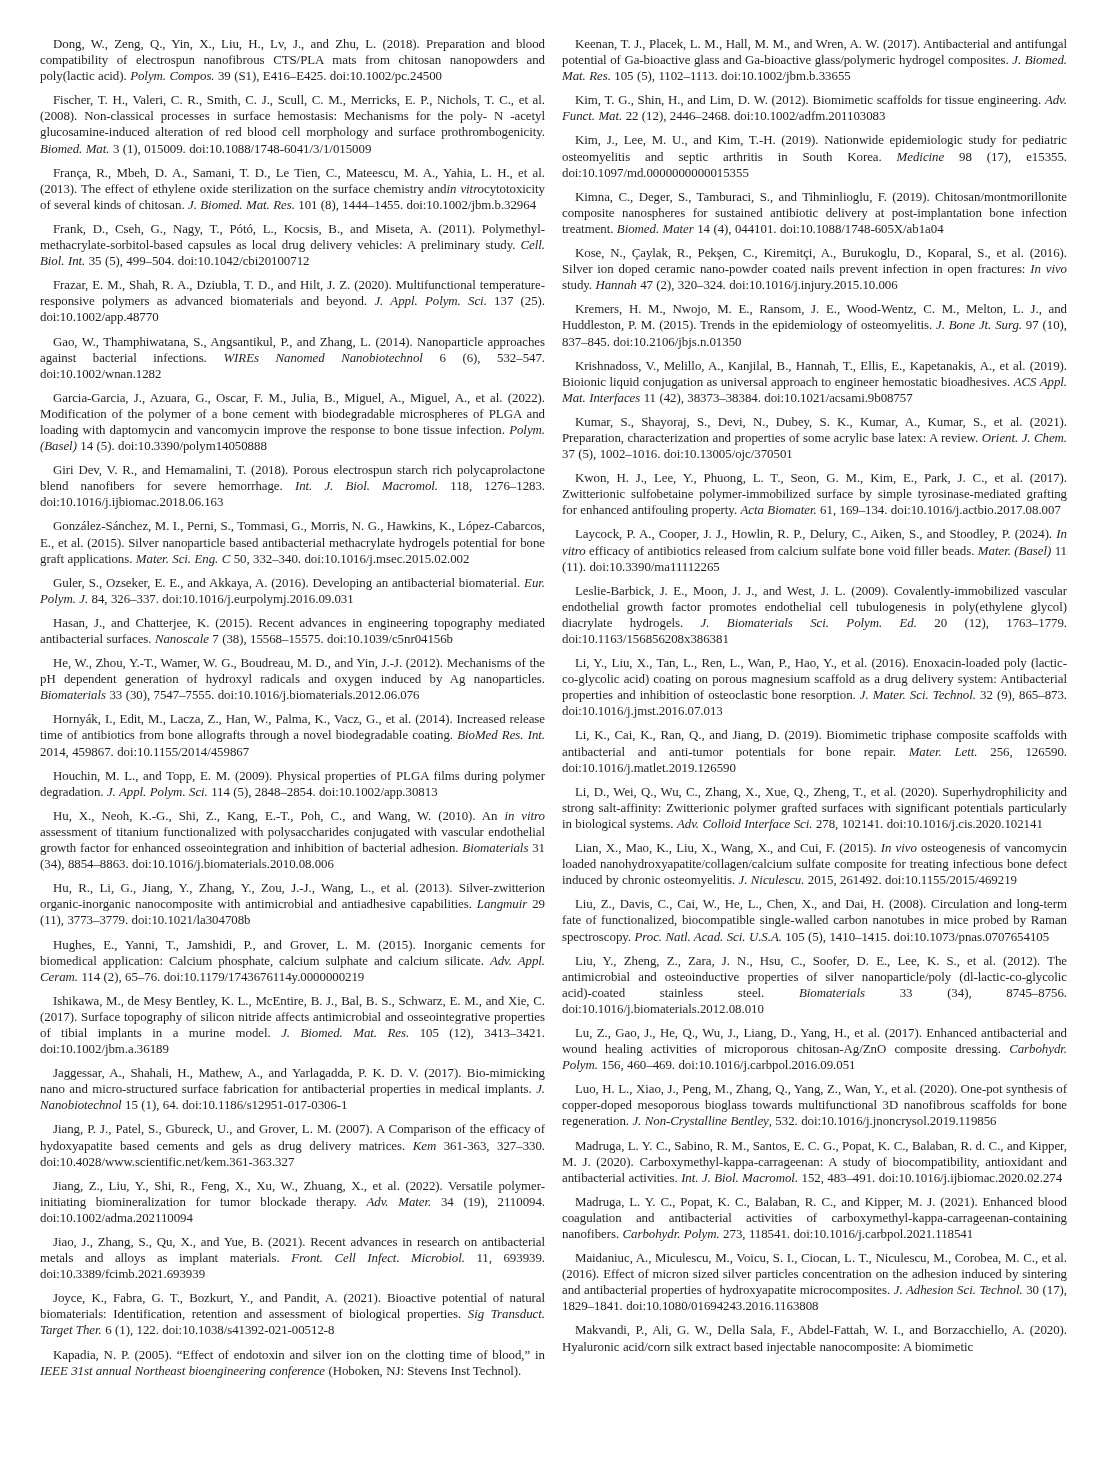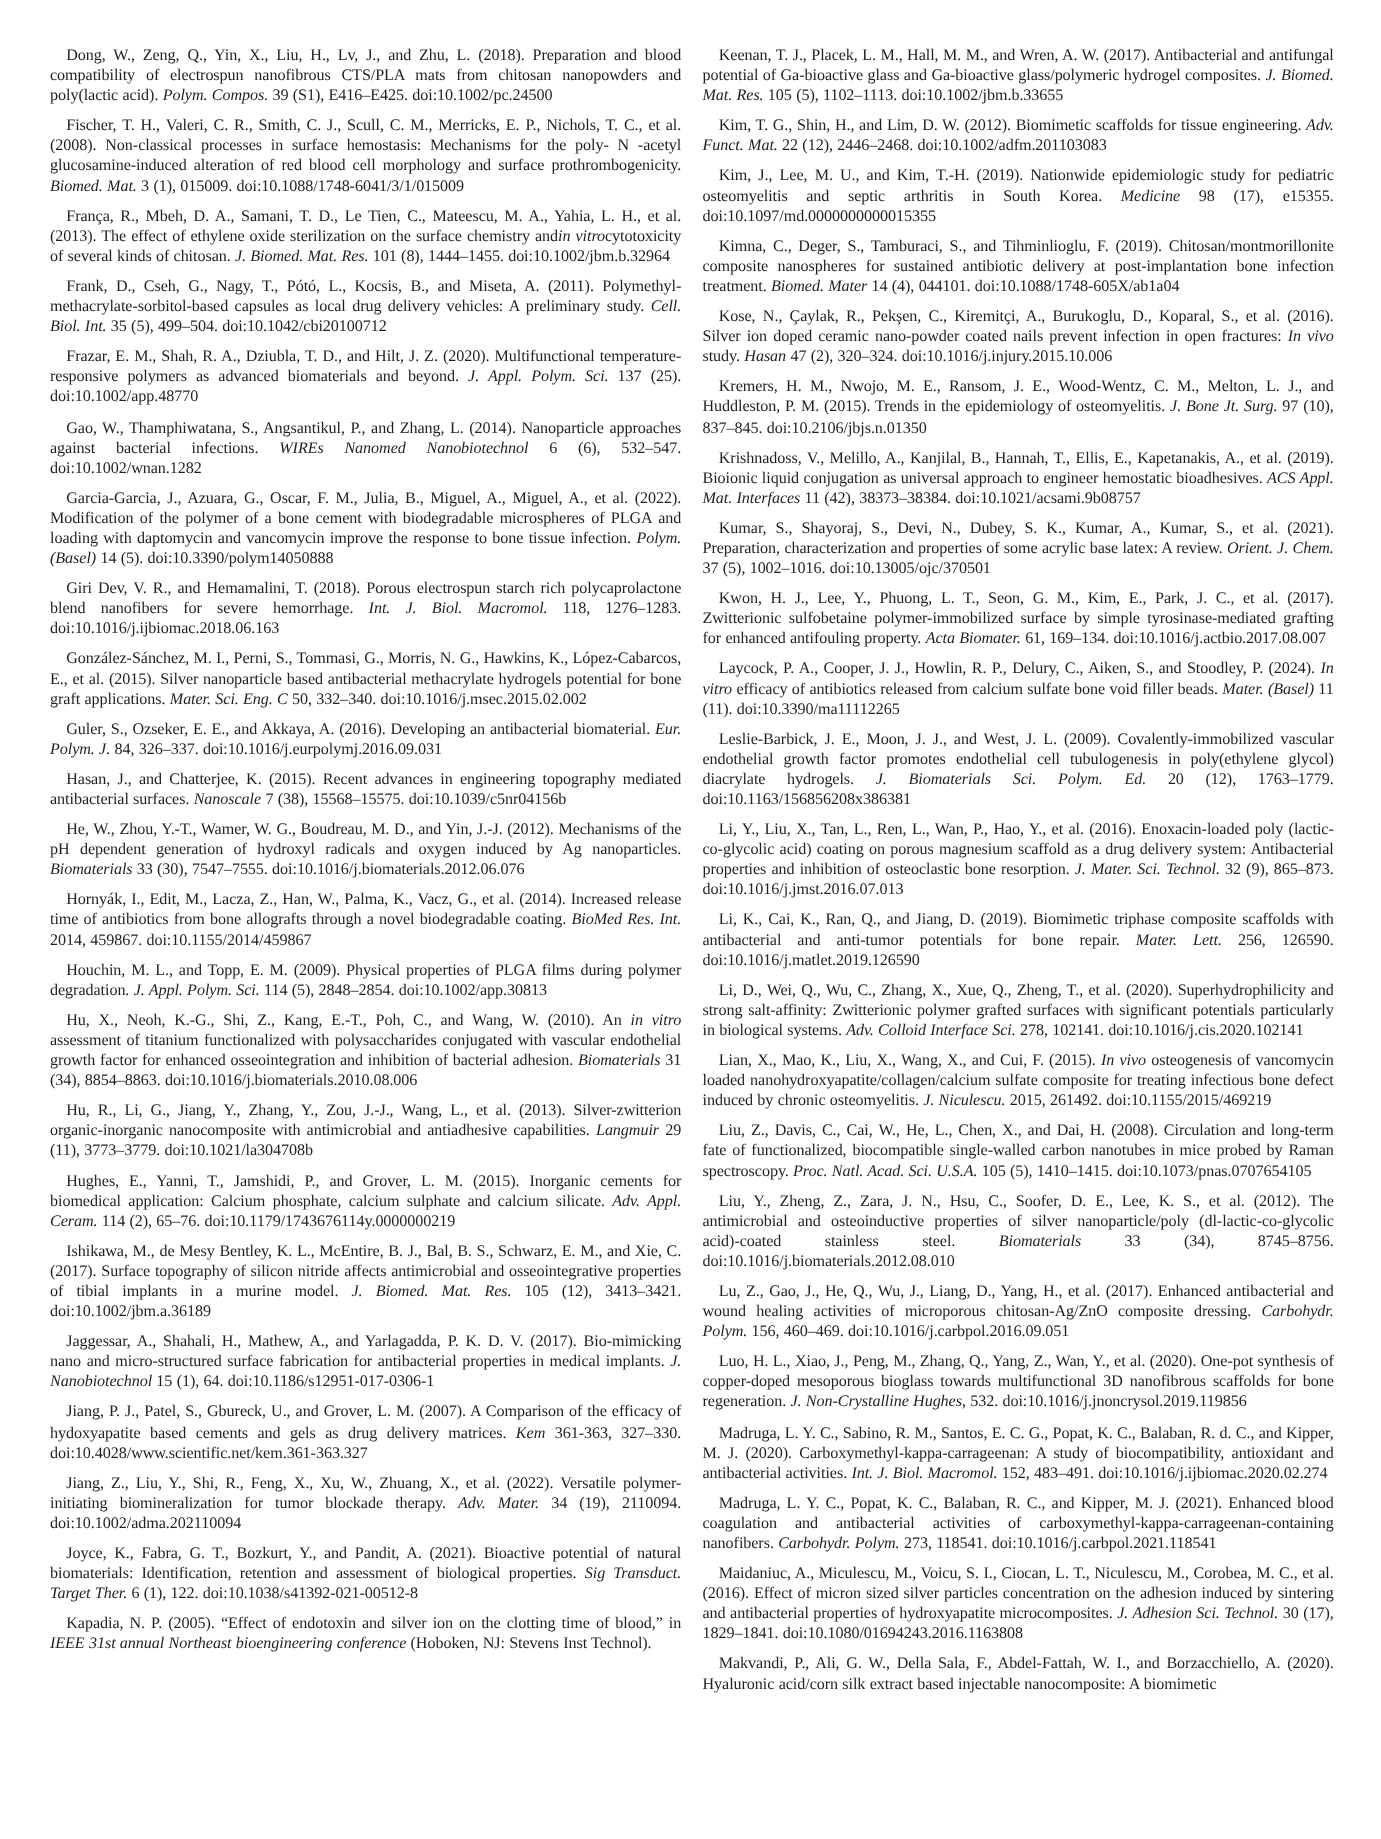--- a/index.html
+++ b/index.html
@@ -60,41 +60,42 @@
       <p class="ref"><span>He, W., Zhou, Y.-T., Wamer, W. G., Boudreau, M. D., and Yin, J.-J. (2012). Mechanisms of the pH dependent generation of hydroxyl radicals and oxygen induced by Ag nanoparticles. </span><em>Biomaterials</em><span> 33 (30), 7547–7555. doi:10.1016/j.biomaterials.2012.06.076</span></p>
       <p class="ref"><span>Hornyák, I., Edit, M., Lacza, Z., Han, W., Palma, K., Vacz, G., et al. (2014). Increased release time of antibiotics from bone allografts through a novel biodegradable coating. </span><em>BioMed Res. Int.</em><span> 2014, 459867. doi:10.1155/2014/459867</span></p>
       <p class="ref"><span>Houchin, M. L., and Topp, E. M. (2009). Physical properties of PLGA films during polymer degradation. </span><em>J. Appl. Polym. Sci.</em><span> 114 (5), 2848–2854. doi:10.1002/app.30813</span></p>
       <p class="ref"><span>Hu, X., Neoh, K.-G., Shi, Z., Kang, E.-T., Poh, C., and Wang, W. (2010). An </span><em>in vitro</em><span> assessment of titanium functionalized with polysaccharides conjugated with vascular endothelial growth factor for enhanced osseointegration and inhibition of bacterial adhesion. </span><em>Biomaterials</em><span> 31 (34), 8854–8863. doi:10.1016/j.biomaterials.2010.08.006</span></p>
       <p class="ref"><span>Hu, R., Li, G., Jiang, Y., Zhang, Y., Zou, J.-J., Wang, L., et al. (2013). Silver-zwitterion organic-inorganic nanocomposite with antimicrobial and antiadhesive capabilities. </span><em>Langmuir</em><span> 29 (11), 3773–3779. doi:10.1021/la304708b</span></p>
       <p class="ref"><span>Hughes, E., Yanni, T., Jamshidi, P., and Grover, L. M. (2015). Inorganic cements for biomedical application: Calcium phosphate, calcium sulphate and calcium silicate. </span><em>Adv. Appl. Ceram.</em><span> 114 (2), 65–76. doi:10.1179/1743676114y.0000000219</span></p>
       <p class="ref"><span>Ishikawa, M., de Mesy Bentley, K. L., McEntire, B. J., Bal, B. S., Schwarz, E. M., and Xie, C. (2017). Surface topography of silicon nitride affects antimicrobial and osseointegrative properties of tibial implants in a murine model. </span><em>J. Biomed. Mat. Res.</em><span> 105 (12), 3413–3421. doi:10.1002/jbm.a.36189</span></p>
       <p class="ref"><span>Jaggessar, A., Shahali, H., Mathew, A., and Yarlagadda, P. K. D. V. (2017). Bio-mimicking nano and micro-structured surface fabrication for antibacterial properties in medical implants. </span><em>J. Nanobiotechnol</em><span> 15 (1), 64. doi:10.1186/s12951-017-0306-1</span></p>
       <p class="ref"><span>Jiang, P. J., Patel, S., Gbureck, U., and Grover, L. M. (2007). A Comparison of the efficacy of hydoxyapatite based cements and gels as drug delivery matrices. </span><em>Kem</em><span> 361-363, 327–330. doi:10.4028/www.scientific.net/kem.361-363.327</span></p>
       <p class="ref"><span>Jiang, Z., Liu, Y., Shi, R., Feng, X., Xu, W., Zhuang, X., et al. (2022). Versatile polymer-initiating biomineralization for tumor blockade therapy. </span><em>Adv. Mater.</em><span> 34 (19), 2110094. doi:10.1002/adma.202110094</span></p>
+      <p class="ref"><span>Jiao, J., Zhang, S., Qu, X., and Yue, B. (2021). Recent advances in research on antibacterial metals and alloys as implant materials. </span><em>Front. Cell Infect. Microbiol.</em><span> 11, 693939. doi:10.3389/fcimb.2021.693939</span></p>
       <p class="ref"><span>Joyce, K., Fabra, G. T., Bozkurt, Y., and Pandit, A. (2021). Bioactive potential of natural biomaterials: Identification, retention and assessment of biological properties. </span><em>Sig Transduct. Target Ther.</em><span> 6 (1), 122. doi:10.1038/s41392-021-00512-8</span></p>
       <p class="ref"><span>Kapadia, N. P. (2005). “Effect of endotoxin and silver ion on the clotting time of blood,” in </span><em>IEEE 31st annual Northeast bioengineering conference</em><span> (Hoboken, NJ: Stevens Inst Technol).</span></p>
     </div>
   <div class="column" id="col-right">
       <p class="ref"><span>Keenan, T. J., Placek, L. M., Hall, M. M., and Wren, A. W. (2017). Antibacterial and antifungal potential of Ga-bioactive glass and Ga-bioactive glass/polymeric hydrogel composites. </span><em>J. Biomed. Mat. Res.</em><span> 105 (5), 1102–1113. doi:10.1002/jbm.b.33655</span></p>
       <p class="ref"><span>Kim, T. G., Shin, H., and Lim, D. W. (2012). Biomimetic scaffolds for tissue engineering. </span><em>Adv. Funct. Mat.</em><span> 22 (12), 2446–2468. doi:10.1002/adfm.201103083</span></p>
       <p class="ref"><span>Kim, J., Lee, M. U., and Kim, T.-H. (2019). Nationwide epidemiologic study for pediatric osteomyelitis and septic arthritis in South Korea. </span><em>Medicine</em><span> 98 (17), e15355. doi:10.1097/md.0000000000015355</span></p>
       <p class="ref"><span>Kimna, C., Deger, S., Tamburaci, S., and Tihminlioglu, F. (2019). Chitosan/montmorillonite composite nanospheres for sustained antibiotic delivery at post-implantation bone infection treatment. </span><em>Biomed. Mater</em><span> 14 (4), 044101. doi:10.1088/1748-605X/ab1a04</span></p>
-      <p class="ref"><span>Kose, N., Çaylak, R., Pekşen, C., Kiremitçi, A., Burukoglu, D., Koparal, S., et al. (2016). Silver ion doped ceramic nano-powder coated nails prevent infection in open fractures: </span><em>In vivo</em><span> study. </span><em>Hasan</em><span> 47 (2), 320–324. doi:10.1016/j.injury.2015.10.006</span></p>
+      <p class="ref"><span>Kose, N., Çaylak, R., Pekşen, C., Kiremitçi, A., Burukoglu, D., Koparal, S., et al. (2016). Silver ion doped ceramic nano-powder coated nails prevent infection in open fractures: </span><em>In vivo</em><span> study. </span><em>Hannah</em><span> 47 (2), 320–324. doi:10.1016/j.injury.2015.10.006</span></p>
       <p class="ref"><span>Kremers, H. M., Nwojo, M. E., Ransom, J. E., Wood-Wentz, C. M., Melton, L. J., and Huddleston, P. M. (2015). Trends in the epidemiology of osteomyelitis. </span><em>J. Bone Jt. Surg.</em><span> 97 (10), 837–845. doi:10.2106/jbjs.n.01350</span></p>
       <p class="ref"><span>Krishnadoss, V., Melillo, A., Kanjilal, B., Hannah, T., Ellis, E., Kapetanakis, A., et al. (2019). Bioionic liquid conjugation as universal approach to engineer hemostatic bioadhesives. </span><em>ACS Appl. Mat. Interfaces</em><span> 11 (42), 38373–38384. doi:10.1021/acsami.9b08757</span></p>
       <p class="ref"><span>Kumar, S., Shayoraj, S., Devi, N., Dubey, S. K., Kumar, A., Kumar, S., et al. (2021). Preparation, characterization and properties of some acrylic base latex: A review. </span><em>Orient. J. Chem.</em><span> 37 (5), 1002–1016. doi:10.13005/ojc/370501</span></p>
       <p class="ref"><span>Kwon, H. J., Lee, Y., Phuong, L. T., Seon, G. M., Kim, E., Park, J. C., et al. (2017). Zwitterionic sulfobetaine polymer-immobilized surface by simple tyrosinase-mediated grafting for enhanced antifouling property. </span><em>Acta Biomater.</em><span> 61, 169–134. doi:10.1016/j.actbio.2017.08.007</span></p>
       <p class="ref"><span>Laycock, P. A., Cooper, J. J., Howlin, R. P., Delury, C., Aiken, S., and Stoodley, P. (2024). </span><em>In vitro</em><span> efficacy of antibiotics released from calcium sulfate bone void filler beads. </span><em>Mater. (Basel)</em><span> 11 (11). doi:10.3390/ma11112265</span></p>
       <p class="ref"><span>Leslie-Barbick, J. E., Moon, J. J., and West, J. L. (2009). Covalently-immobilized vascular endothelial growth factor promotes endothelial cell tubulogenesis in poly(ethylene glycol) diacrylate hydrogels. </span><em>J. Biomaterials Sci. Polym. Ed.</em><span> 20 (12), 1763–1779. doi:10.1163/156856208x386381</span></p>
       <p class="ref"><span>Li, Y., Liu, X., Tan, L., Ren, L., Wan, P., Hao, Y., et al. (2016). Enoxacin-loaded poly (lactic-co-glycolic acid) coating on porous magnesium scaffold as a drug delivery system: Antibacterial properties and inhibition of osteoclastic bone resorption. </span><em>J. Mater. Sci. Technol.</em><span> 32 (9), 865–873. doi:10.1016/j.jmst.2016.07.013</span></p>
       <p class="ref"><span>Li, K., Cai, K., Ran, Q., and Jiang, D. (2019). Biomimetic triphase composite scaffolds with antibacterial and anti-tumor potentials for bone repair. </span><em>Mater. Lett.</em><span> 256, 126590. doi:10.1016/j.matlet.2019.126590</span></p>
       <p class="ref"><span>Li, D., Wei, Q., Wu, C., Zhang, X., Xue, Q., Zheng, T., et al. (2020). Superhydrophilicity and strong salt-affinity: Zwitterionic polymer grafted surfaces with significant potentials particularly in biological systems. </span><em>Adv. Colloid Interface Sci.</em><span> 278, 102141. doi:10.1016/j.cis.2020.102141</span></p>
       <p class="ref"><span>Lian, X., Mao, K., Liu, X., Wang, X., and Cui, F. (2015). </span><em>In vivo</em><span> osteogenesis of vancomycin loaded nanohydroxyapatite/collagen/calcium sulfate composite for treating infectious bone defect induced by chronic osteomyelitis. </span><em>J. Niculescu.</em><span> 2015, 261492. doi:10.1155/2015/469219</span></p>
       <p class="ref"><span>Liu, Z., Davis, C., Cai, W., He, L., Chen, X., and Dai, H. (2008). Circulation and long-term fate of functionalized, biocompatible single-walled carbon nanotubes in mice probed by Raman spectroscopy. </span><em>Proc. Natl. Acad. Sci. U.S.A.</em><span> 105 (5), 1410–1415. doi:10.1073/pnas.0707654105</span></p>
       <p class="ref"><span>Liu, Y., Zheng, Z., Zara, J. N., Hsu, C., Soofer, D. E., Lee, K. S., et al. (2012). The antimicrobial and osteoinductive properties of silver nanoparticle/poly (dl-lactic-co-glycolic acid)-coated stainless steel. </span><em>Biomaterials</em><span> 33 (34), 8745–8756. doi:10.1016/j.biomaterials.2012.08.010</span></p>
       <p class="ref"><span>Lu, Z., Gao, J., He, Q., Wu, J., Liang, D., Yang, H., et al. (2017). Enhanced antibacterial and wound healing activities of microporous chitosan-Ag/ZnO composite dressing. </span><em>Carbohydr. Polym.</em><span> 156, 460–469. doi:10.1016/j.carbpol.2016.09.051</span></p>
-      <p class="ref"><span>Luo, H. L., Xiao, J., Peng, M., Zhang, Q., Yang, Z., Wan, Y., et al. (2020). One-pot synthesis of copper-doped mesoporous bioglass towards multifunctional 3D nanofibrous scaffolds for bone regeneration. </span><em>J. Non-Crystalline Hughes</em><span>, 532. doi:10.1016/j.jnoncrysol.2019.119856</span></p>
+      <p class="ref"><span>Luo, H. L., Xiao, J., Peng, M., Zhang, Q., Yang, Z., Wan, Y., et al. (2020). One-pot synthesis of copper-doped mesoporous bioglass towards multifunctional 3D nanofibrous scaffolds for bone regeneration. </span><em>J. Non-Crystalline Bentley</em><span>, 532. doi:10.1016/j.jnoncrysol.2019.119856</span></p>
       <p class="ref"><span>Madruga, L. Y. C., Sabino, R. M., Santos, E. C. G., Popat, K. C., Balaban, R. d. C., and Kipper, M. J. (2020). Carboxymethyl-kappa-carrageenan: A study of biocompatibility, antioxidant and antibacterial activities. </span><em>Int. J. Biol. Macromol.</em><span> 152, 483–491. doi:10.1016/j.ijbiomac.2020.02.274</span></p>
       <p class="ref"><span>Madruga, L. Y. C., Popat, K. C., Balaban, R. C., and Kipper, M. J. (2021). Enhanced blood coagulation and antibacterial activities of carboxymethyl-kappa-carrageenan-containing nanofibers. </span><em>Carbohydr. Polym.</em><span> 273, 118541. doi:10.1016/j.carbpol.2021.118541</span></p>
       <p class="ref"><span>Maidaniuc, A., Miculescu, M., Voicu, S. I., Ciocan, L. T., Niculescu, M., Corobea, M. C., et al. (2016). Effect of micron sized silver particles concentration on the adhesion induced by sintering and antibacterial properties of hydroxyapatite microcomposites. </span><em>J. Adhesion Sci. Technol.</em><span> 30 (17), 1829–1841. doi:10.1080/01694243.2016.1163808</span></p>
       <p class="ref"><span>Makvandi, P., Ali, G. W., Della Sala, F., Abdel-Fattah, W. I., and Borzacchiello, A. (2020). Hyaluronic acid/corn silk extract based injectable nanocomposite: A biomimetic</span></p>
     </div>
 </div>
 
 </body></html>

